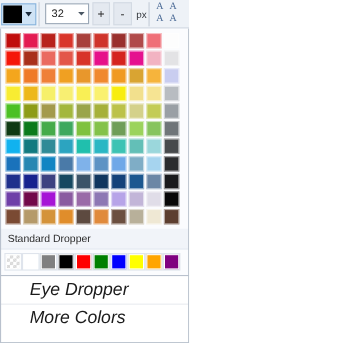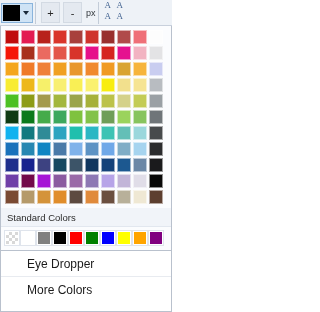--- a/index.html
+++ b/index.html
@@ -149,23 +149,24 @@
 
   
   .menu {
     border-top: 1px solid #b9c1cd;
     background: #ffffff;
   }
   .menu-item {
     height: 26px;
     display: flex; align-items: center;
     padding-left: 27px;
-    font-size: 12px;
+    font-size: 16px;
     color: #1b1b1b;
     border-bottom: 1px solid #e8ebf0;
+    font-style: italic;
   }
   .menu-item:last-child { border-bottom: none; }
 
   .panel-border {
     position: absolute;
     left: 0; top: 26px; right: 0; bottom: 0;
     border: 1px solid #b9c1cd;
     border-top: none;
     pointer-events: none;
   }
@@ -179,20 +180,26 @@
 
     <div class="tb-colorbtn">
       <div class="tb-swatch"></div>
       <div class="tb-arrow">
         <div class="caret"></div>
       </div>
     </div>
 
     <div class="tb-sep"></div>
 
+    <div class="tb-size">
+      <div class="tb-size-val">32</div>
+      <div class="tb-size-arrow">
+        <div class="caret-sm"></div>
+      </div>
+    </div>
 
     <div class="tb-btn">+</div>
     <div class="tb-btn">-</div>
     <div class="tb-unit">px</div>
 
     <div class="tb-sep"></div>
 
     <div class="tb-fmt">
       <span class="fmt-g" style="left:1px;  top:-1px;">A</span>
       <span class="fmt-g" style="left:13px; top:-1px;">A</span>
@@ -312,21 +319,21 @@
           <div class="cell" title="#e08d2b" style="background: rgb(224, 141, 43);"></div>
           <div class="cell" title="#5d4a40" style="background: rgb(93, 74, 64);"></div>
           <div class="cell" title="#e08a3c" style="background: rgb(224, 138, 60);"></div>
           <div class="cell" title="#6b4f40" style="background: rgb(107, 79, 64);"></div>
           <div class="cell" title="#b8b09a" style="background: rgb(184, 176, 154);"></div>
           <div class="cell" title="#efe8d4" style="background: rgb(239, 232, 212);"></div>
           <div class="cell" title="#5d3f30" style="background: rgb(93, 63, 48);"></div>
         </div>
     </div>
 
-    <div class="sec-head">Standard Colors</div>
+    <div class="sec-head">Standard Dropper</div>
 
     <div class="std-wrap">
       <div class="std-grid" id="std-grid">
           <div class="std-cell checker" title="transparent"></div>
           <div class="std-cell" title="white" style="background: rgb(255, 255, 255);"></div>
           <div class="std-cell" title="gray" style="background: rgb(128, 128, 128);"></div>
           <div class="std-cell" title="black" style="background: rgb(0, 0, 0);"></div>
           <div class="std-cell" title="red" style="background: rgb(255, 0, 0);"></div>
           <div class="std-cell" title="green" style="background: rgb(0, 128, 0);"></div>
           <div class="std-cell" title="blue" style="background: rgb(0, 0, 255);"></div>

